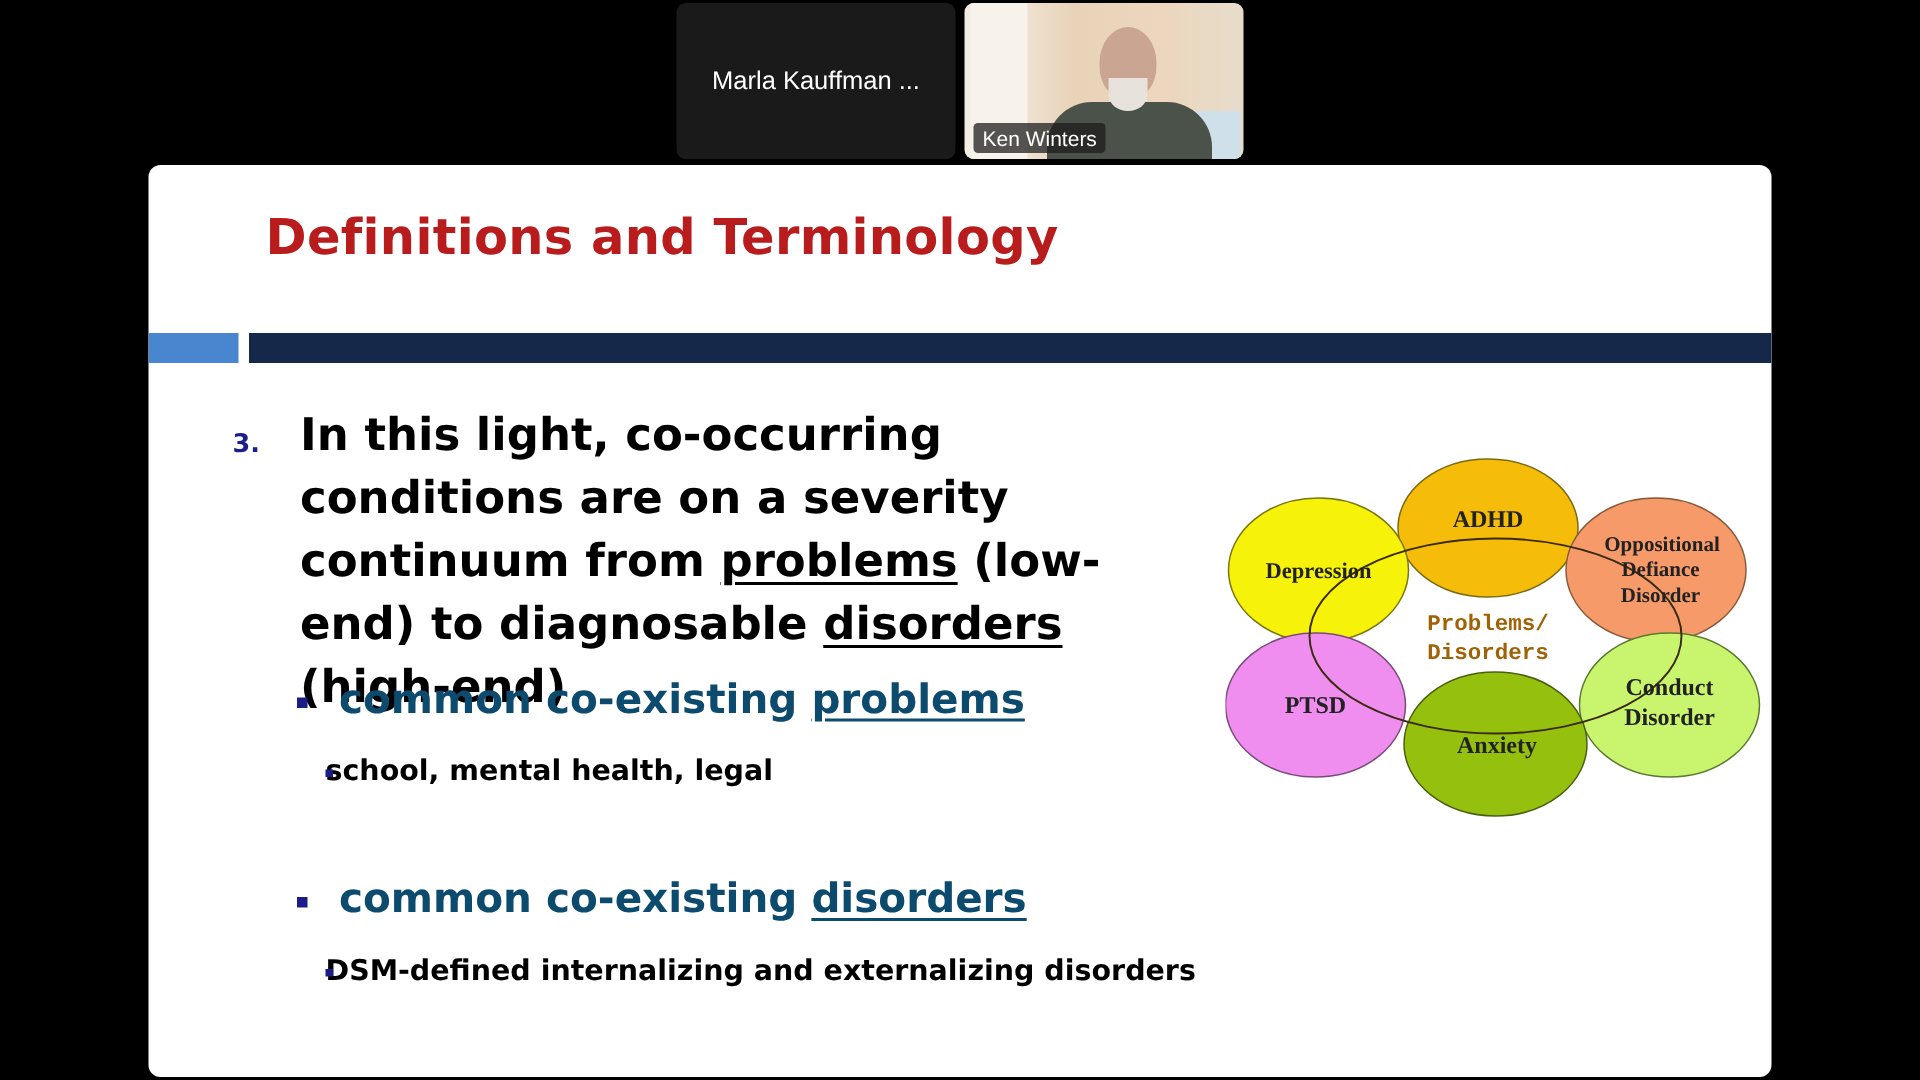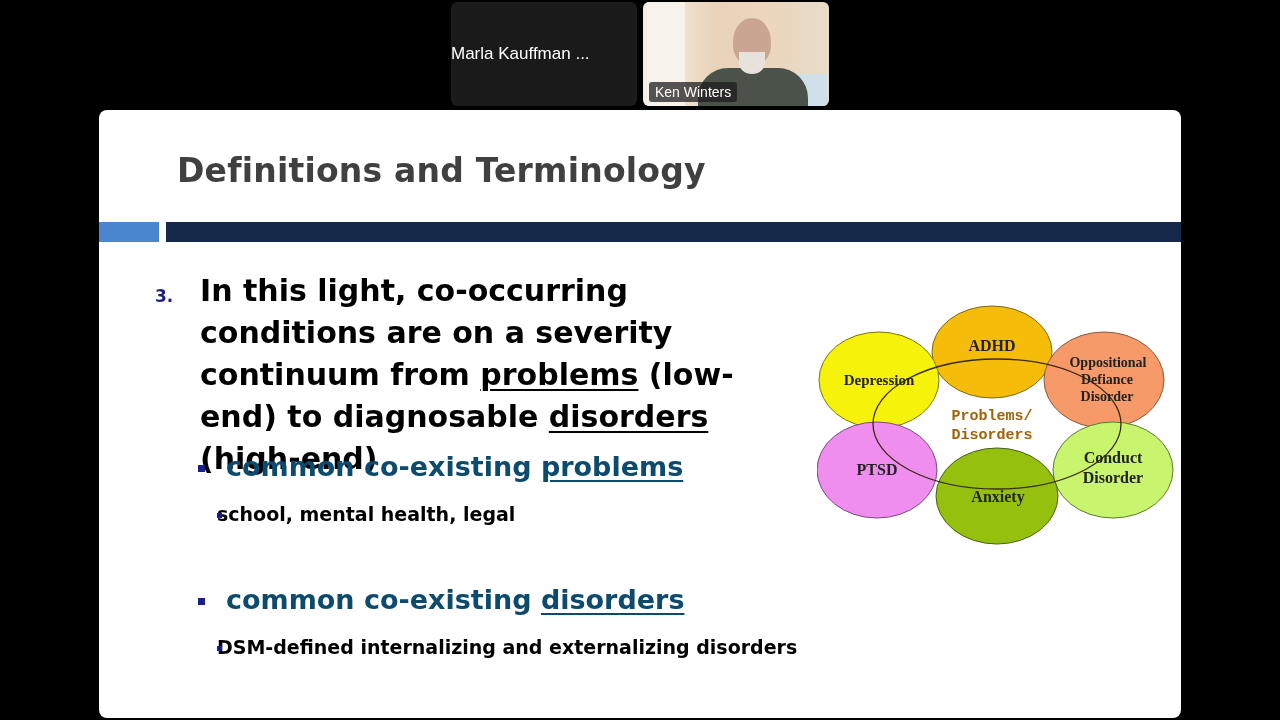--- a/index.html
+++ b/index.html
@@ -1,33 +1,33 @@
 <!DOCTYPE html>
 <html><head>
 <meta charset="utf-8">
 <style>
   * { box-sizing: border-box; margin: 0; padding: 0; }
   html, body { width: 1280px; height: 720px; background: #000; overflow: hidden; }
   body { position: relative; font-family: "DejaVu Sans", sans-serif; }
 
   
   .tile { position: absolute; top: 2px; width: 186px; height: 104px; border-radius: 6px; overflow: hidden; }
-  .tile-marla { left: 451px; background: #1a1a1a; display: flex; align-items: center; justify-content: flex-start; }
+  .tile-marla { left: 451px; background: #1a1a1a; display: flex; align-items: center; justify-content: center; }
   .tile-marla .name { color: #fff; font-family: "Liberation Sans", sans-serif; font-size: 17px; }
   .tile-ken { left: 643px; background: linear-gradient(90deg, #f3ede4 0%, #efe3d2 20%, #e8d2b8 40%, #ecd6bd 70%, #e7dccb 100%); }
   .tile-ken .door { position: absolute; left: 4px; top: 0; width: 38px; height: 104px; background: #f7f2ea; }
   .tile-ken .head { position: absolute; left: 90px; top: 16px; width: 38px; height: 48px; border-radius: 50% 50% 45% 45%; background: #c9a592; }
   .tile-ken .beard { position: absolute; left: 96px; top: 50px; width: 26px; height: 22px; border-radius: 0 0 50% 50%; background: #e7e3dc; }
   .tile-ken .body { position: absolute; left: 55px; top: 66px; width: 110px; height: 40px; border-radius: 30px 30px 0 0; background: #4b5249; }
   .tile-ken .pic { position: absolute; right: 2px; top: 72px; width: 30px; height: 32px; background: #cfe0ea; }
   .tile-ken .label { position: absolute; left: 6px; bottom: 4px; background: rgba(30,30,30,0.75); color: #fff; font-family: "Liberation Sans", sans-serif; font-size: 14px; padding: 2px 6px; border-radius: 3px; }
 
   
   .slide { position: absolute; left: 99px; top: 110px; width: 1082px; height: 608px; background: #fff; border-radius: 8px; overflow: hidden; }
-  .slide-title { position: absolute; left: 78px; top: 41px; font-family: "DejaVu Sans", sans-serif; font-weight: bold; font-size: 33px; color: #404040; letter-spacing: 0.2px; }
+  .slide-title { position: absolute; left: 78px; top: 28px; font-family: "DejaVu Sans", sans-serif; font-weight: bold; font-size: 33px; color: #b91c1c; letter-spacing: 0.2px; }
   .bar-light { position: absolute; left: 0; top: 112px; width: 60px; height: 20px; background: #4a86d0; }
   .bar-dark { position: absolute; left: 67px; top: 112px; right: 0; height: 20px; background: #16284a; }
 
   .num { position: absolute; left: 56px; top: 176px; font-size: 17px; font-weight: bold; color: #1d1d8a; }
   .main-text { position: absolute; left: 101px; top: 160px; width: 600px; font-weight: bold; font-size: 30px; line-height: 42px; color: #000; }
   .main-text u { text-decoration: underline; text-decoration-thickness: 2px; text-underline-offset: 4px; }
 
   .l1 { position: absolute; left: 99px; font-weight: bold; font-size: 27px; color: #0c4a6e; }
   .l1 .sq { position: absolute; left: 0; top: 14px; width: 7px; height: 7px; background: #1d1d8a; }
   .l1 .txt { margin-left: 28px; display: inline-block; }

